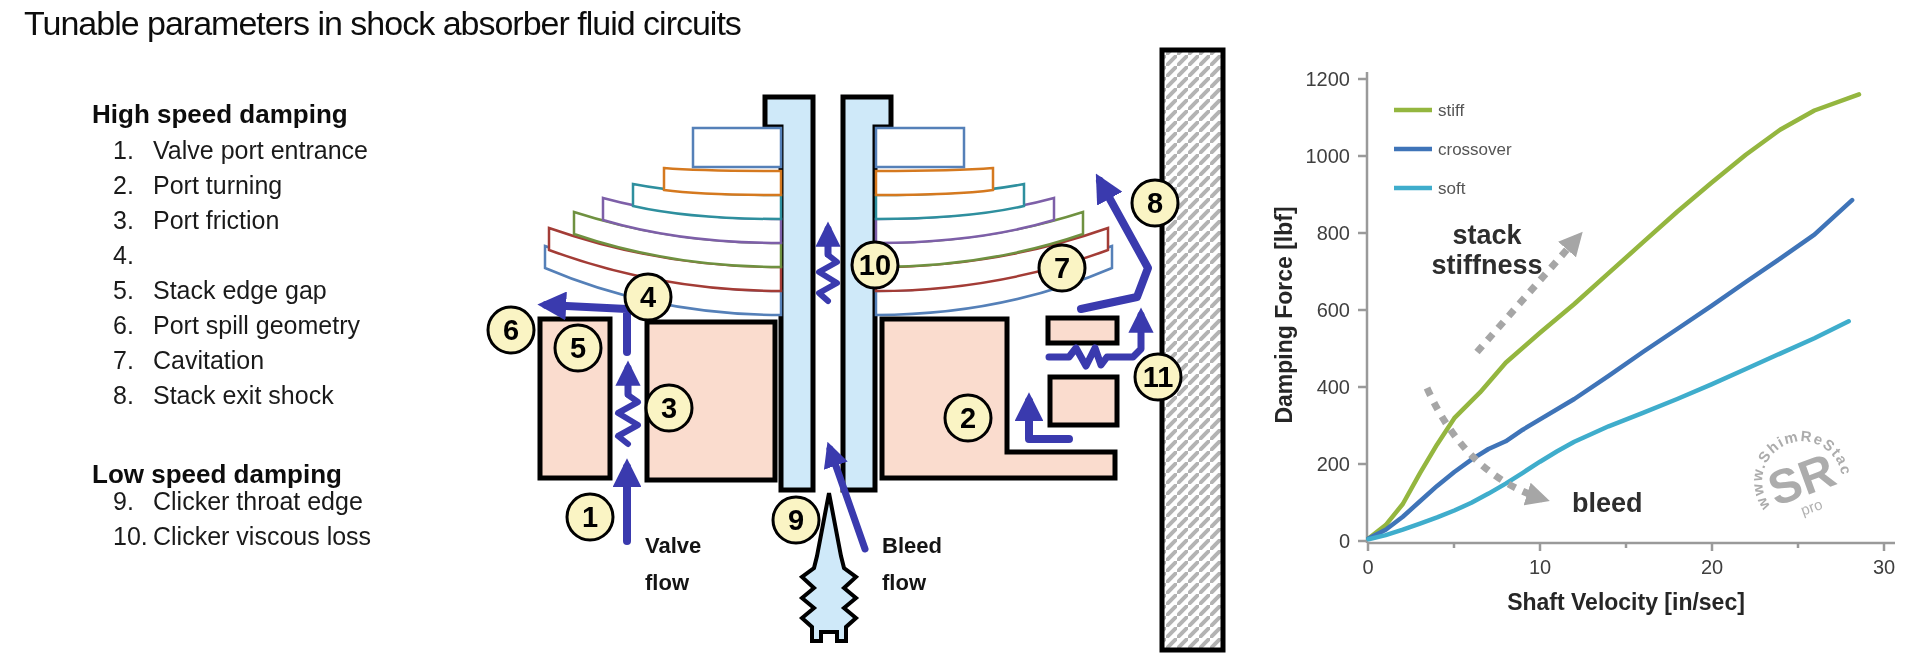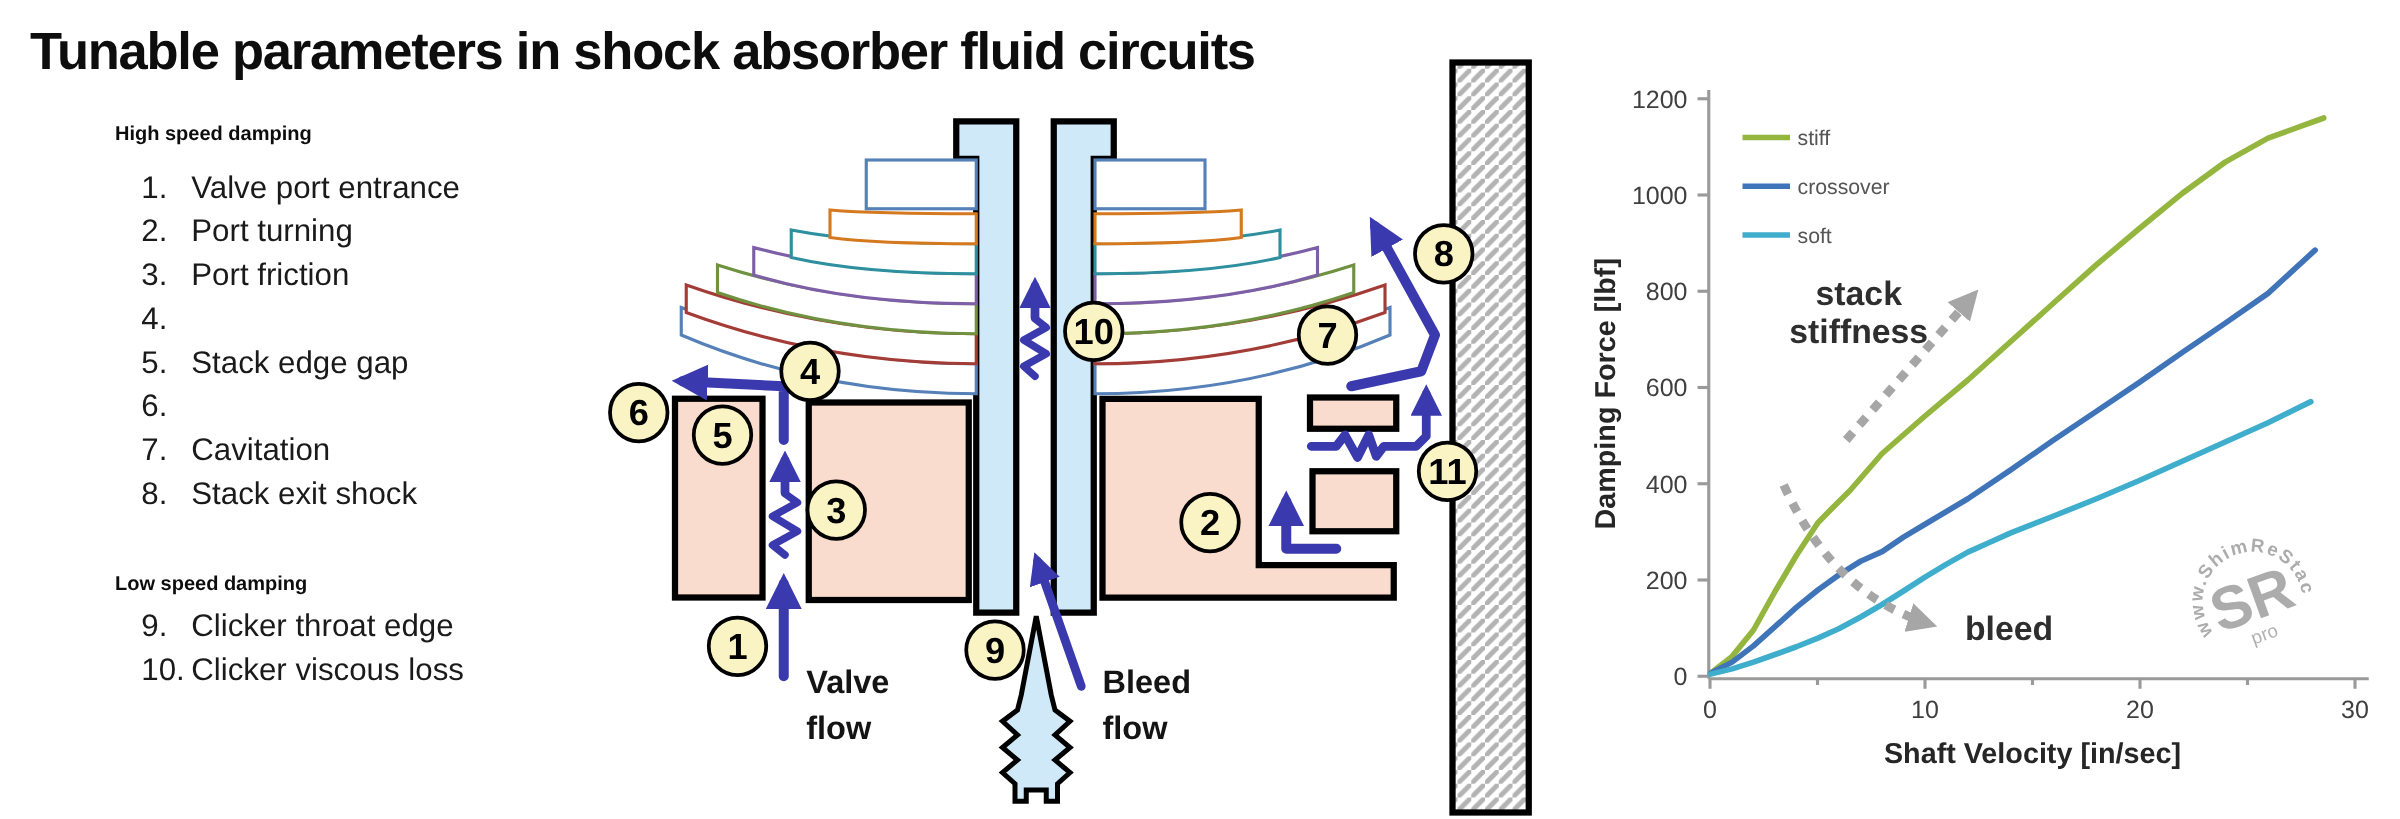--- a/index.html
+++ b/index.html
@@ -1,29 +1,29 @@
 <!DOCTYPE html>
 <html><head>
 <meta charset="utf-8">
 <style>
   html,body{margin:0;padding:0;background:#ffffff;}
   body{width:1920px;height:655px;position:relative;overflow:hidden;
        font-family:"Liberation Sans", sans-serif;color:#111;}
   .abs{position:absolute;}
-  #title{left:24px;top:17px;font-size:42px;font-weight:700;letter-spacing:-1px;color:#0d0d0d;}
-  .list-header{font-size:16px;font-weight:bold;color:#0d0d0d;}
+  #title{left:24px;top:4px;font-size:34px;font-weight:400;letter-spacing:-1px;color:#0d0d0d;}
+  .list-header{font-size:26px;font-weight:bold;color:#0d0d0d;}
   #hsd-header{left:92px;top:99px;}
   #lsd-header{left:92px;top:459px;}
   .list{left:113px;}
   #hsd-list{top:136px;}
   #lsd-list{top:487px;}
   .li{display:flex;height:35px;font-size:25px;color:#1a1a1a;}
   .li .num{width:40px;}
   .li .lab{white-space:nowrap;}
-  .flow-label{font-size:26px;font-weight:bold;color:#141414;line-height:37px;}
+  .flow-label{font-size:22px;font-weight:bold;color:#141414;line-height:37px;}
   #valve-flow{left:645px;top:527px;}
   #bleed-flow{left:882px;top:527px;}
   svg text{font-family:"Liberation Sans", sans-serif;}
   .ticklab{font-size:20px;fill:#3f3f3f;}
   .axtitle{font-size:23px;font-weight:bold;fill:#262626;}
   .legendlab{font-size:17px;fill:#555;}
   .annot{font-size:27px;font-weight:bold;fill:#2e2e2e;}
   .callout-num{font-size:29px;font-weight:bold;fill:#000;}
   .wm{fill:#9e9e9e;opacity:.85;}
 </style>
@@ -48,20 +48,21 @@
     </div>
   <div class="li">
       <span class="num">4.</span>
     </div>
   <div class="li">
       <span class="num">5.</span>
       <span class="lab">Stack edge gap</span>
     </div>
   <div class="li">
       <span class="num">6.</span>
+      <span class="lab">Port spill geometry</span>
     </div>
   <div class="li">
       <span class="num">7.</span>
       <span class="lab">Cavitation</span>
     </div>
   <div class="li">
       <span class="num">8.</span>
       <span class="lab">Stack exit shock</span>
     </div>
 </div>

